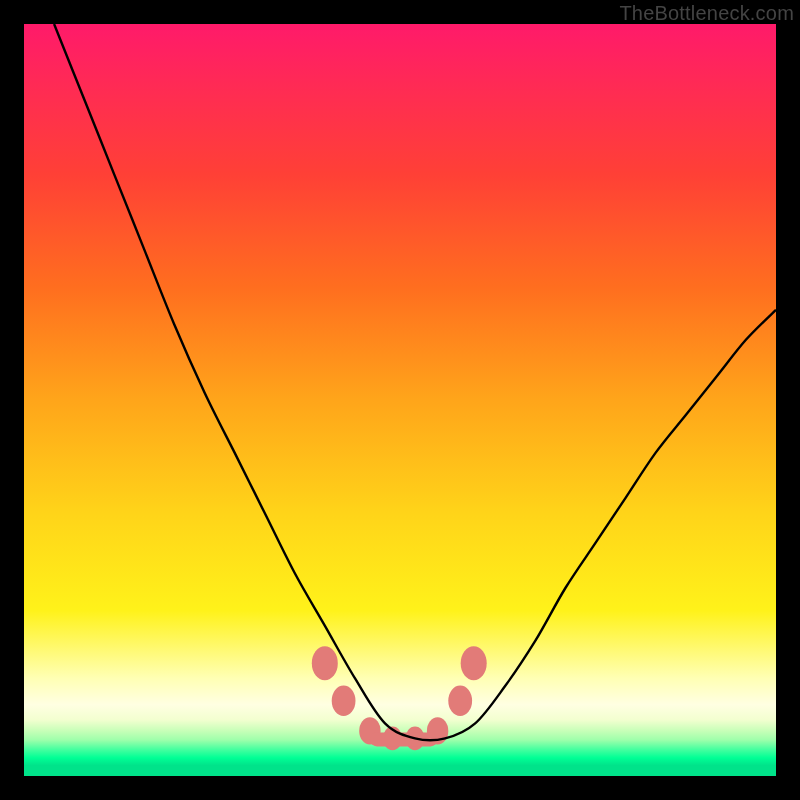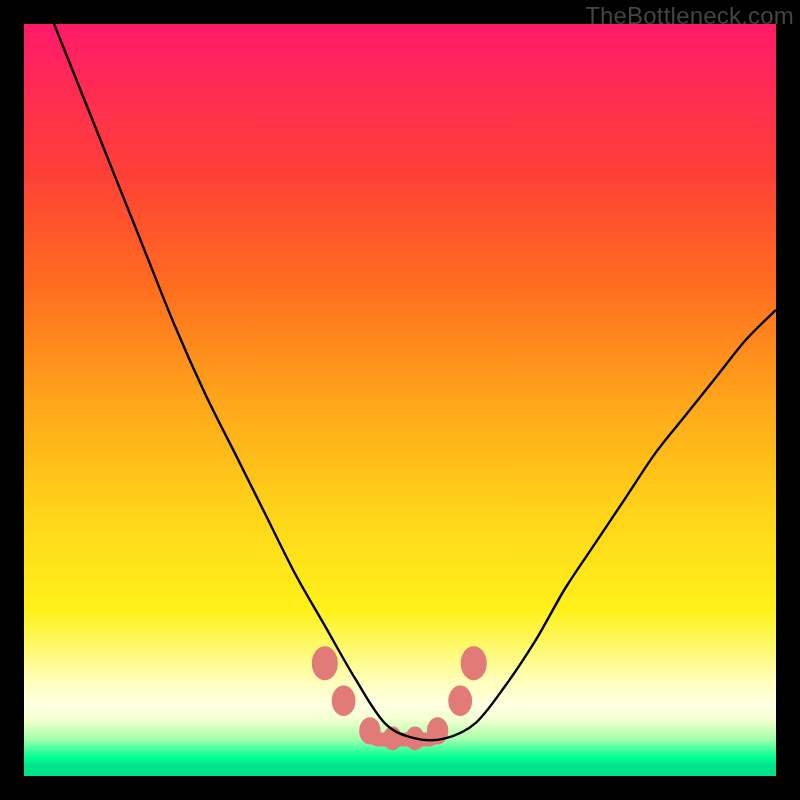--- a/index.html
+++ b/index.html
@@ -53,21 +53,21 @@
         #00ff95 97.6%,
         #00e38a 98.6%,
         #00e38a 100%
       );
   }
   .watermark {
     position: absolute;
     top: 2px;
     right: 6px;
     color: #444;
-    font-size: 24px;
+    font-size: 20px;
     font-weight: 400;
     user-select: none;
     letter-spacing: 0.2px;
   }
   svg.curve {
     position: absolute;
     top: 0;
     left: 0;
     width: 100%;
     height: 100%;

